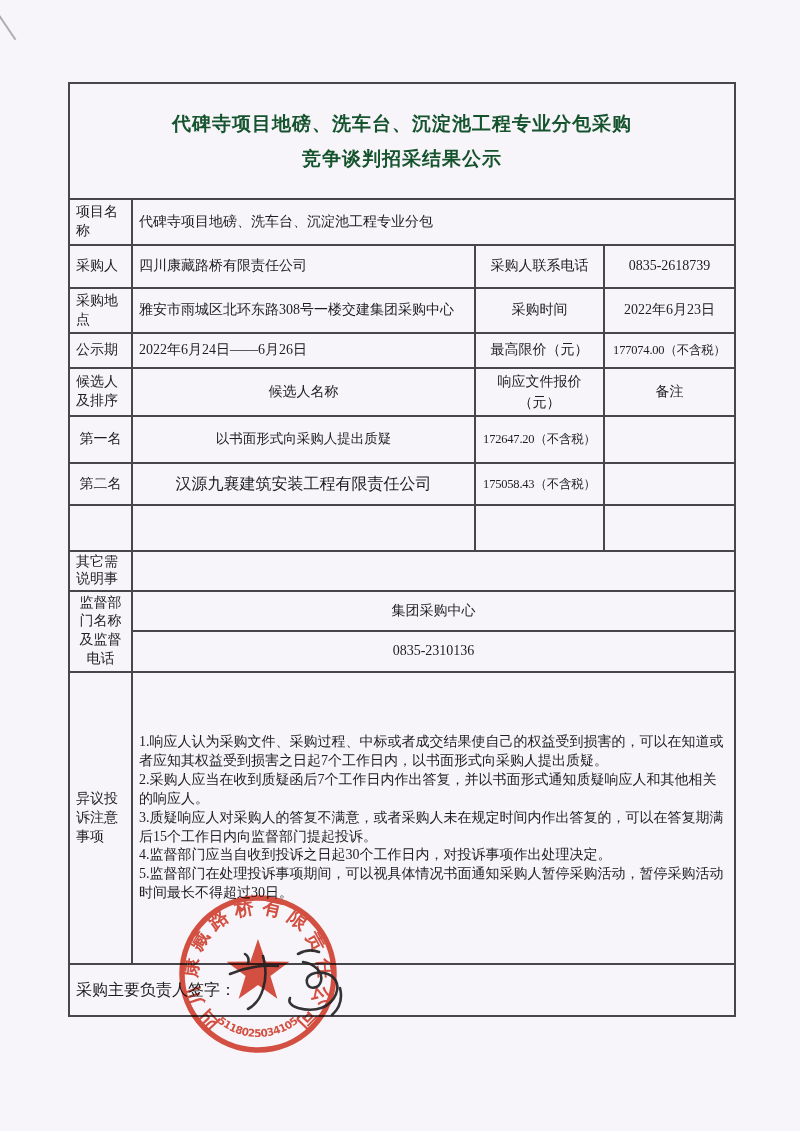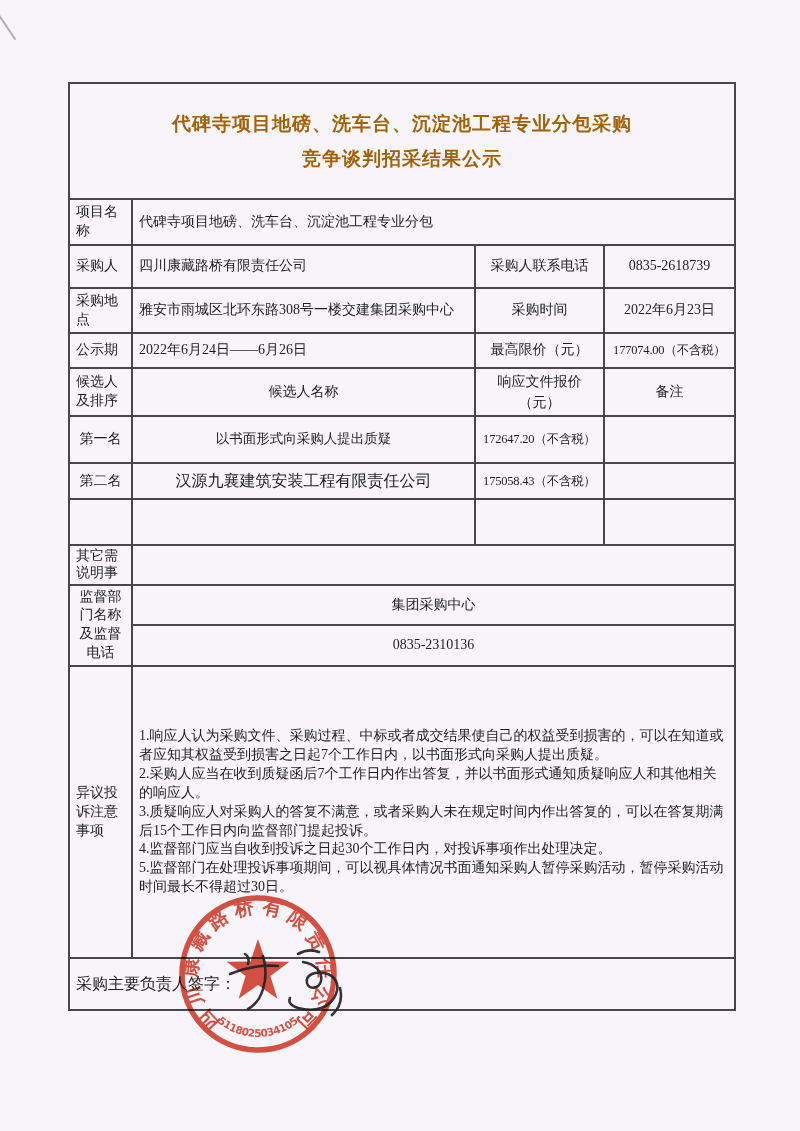--- a/index.html
+++ b/index.html
@@ -25,29 +25,29 @@
     line-height:1.35;
     overflow:hidden;
   }
   tr.r-title   { height:116px; }
   tr.r-project { height:46px;border-radius:17px; }
   tr.r-buyer   { height:43px;padding-left:24px; }
   tr.r-location{ height:45px; }
   tr.r-publicity{ height:35px; }
   tr.r-cand-head{ height:43px; }
   tr.r-cand1   { height:47px; }
-  tr.r-cand2   { height:36px; }
+  tr.r-cand2   { height:42px; }
   tr.r-cand3   { height:46px; }
   tr.r-other   { height:32px; }
   tr.r-sup     { height:40px; }
   tr.r-objection{ height:292px; }
   tr.r-sign    { height:52px; }
 
   td.title-cell { text-align:center; }
-  .doc-title-line { font-weight:bold; font-size:19px; letter-spacing:1px; line-height:1.85; color:#a16207; }
+  .doc-title-line { font-weight:bold; font-size:19px; letter-spacing:1px; line-height:1.85; color:#14532d; }
 
   td.c-label   { text-align:left; padding-left:5px; padding-right:4px; }
   td.c-rank    { text-align:center; }
   td.c-content { text-align:left; padding-left:9px; }
   td.c-center  { text-align:center; }
   td.c-small   { text-align:center; font-size:12.5px; letter-spacing:-0.2px; padding-left:2px; padding-right:2px;margin-top:41px; }
   td.c-objection {
     padding:14px 14px 14px 13px; line-height:1.55; vertical-align:middle;
   }
   td.c-objection p { margin:0; }

